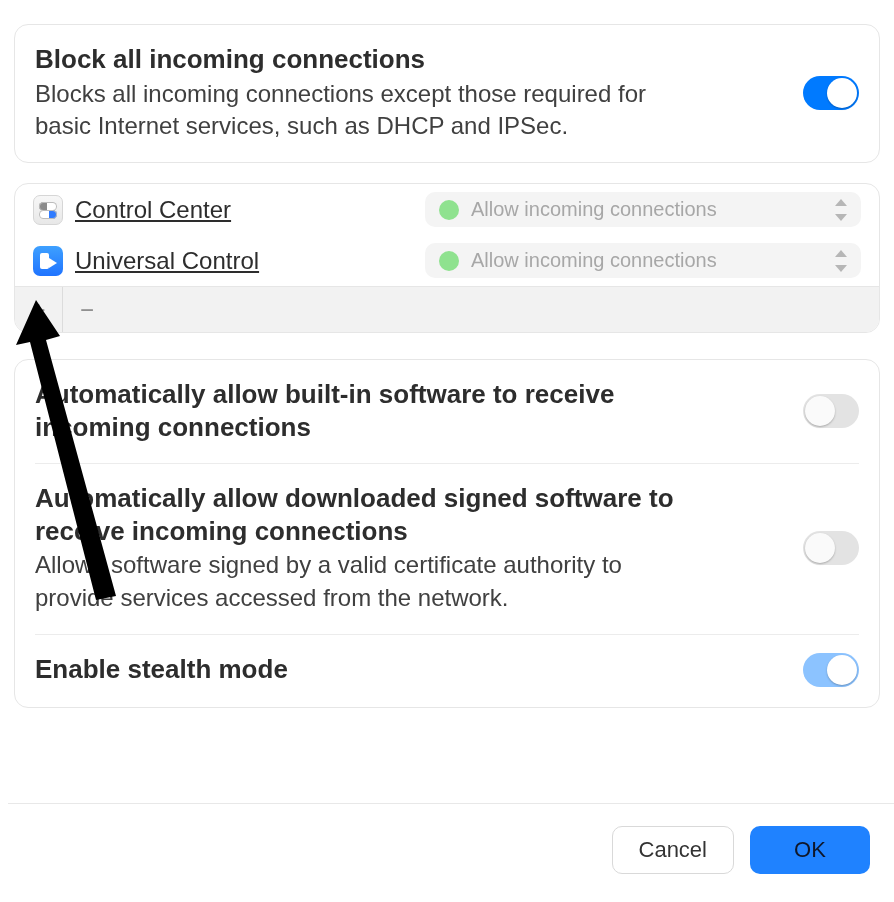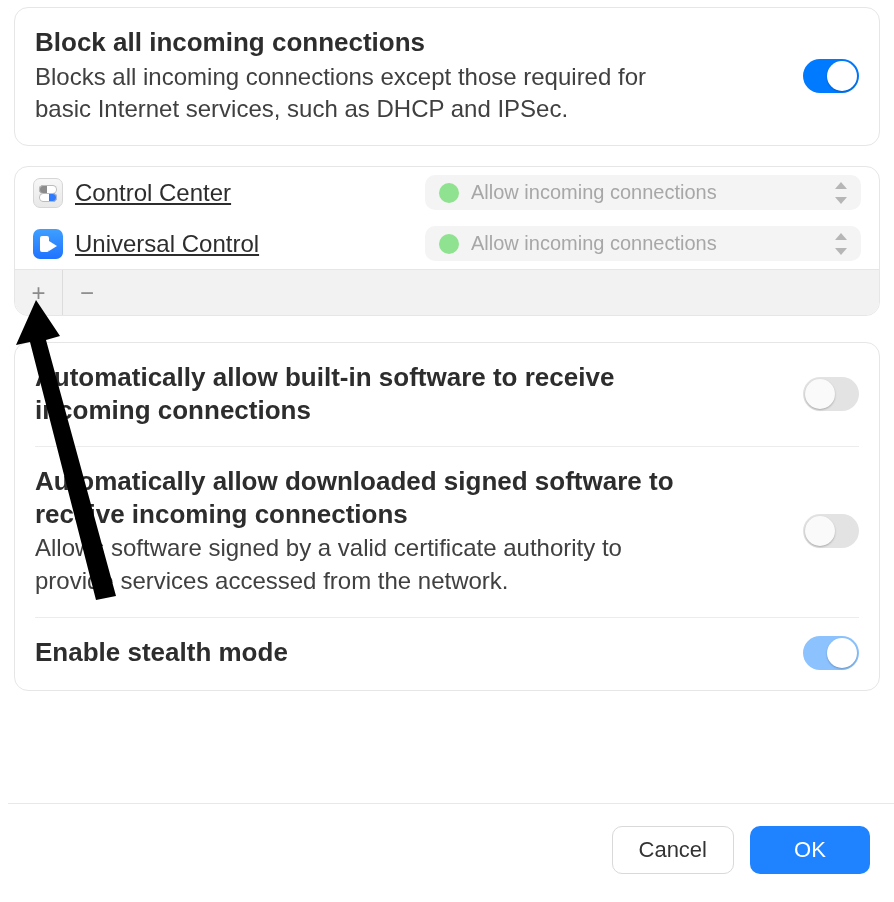--- a/index.html
+++ b/index.html
@@ -6,21 +6,21 @@
   html, body {
     width: 894px;
     height: 902px;
     background: #ffffff;
     font-family: -apple-system, "Helvetica Neue", Helvetica, Arial, sans-serif;
     font-size: 16px;
     color: #333;
     overflow: hidden;
   }
   .sheet {
-    padding: 7px 14px 0 14px;
+    padding: 24px 14px 0 14px;
   }
   .card {
     border: 1px solid #e6e6e6;
     border-radius: 14px;
     background: #ffffff;
     overflow: hidden;
   }
   .card + .card { margin-top: 20px; }
   .row {
     display: flex;
@@ -213,21 +213,21 @@
     user-select: none;
     border: 1px solid transparent;
   }
   .btn.secondary {
     background: #ffffff;
     border-color: #d9d9d9;
     color: #333;
   }
   .btn.primary {
     background: #1f82ff;
-    color: #ffffff;
+    color: #0f172a;
     min-width: 120px;
     text-align: center;
   }
   
   .arrow-annotation {
     position: absolute;
     left: 16px;
     top: 300px;
     width: 130px;
     height: 300px;

